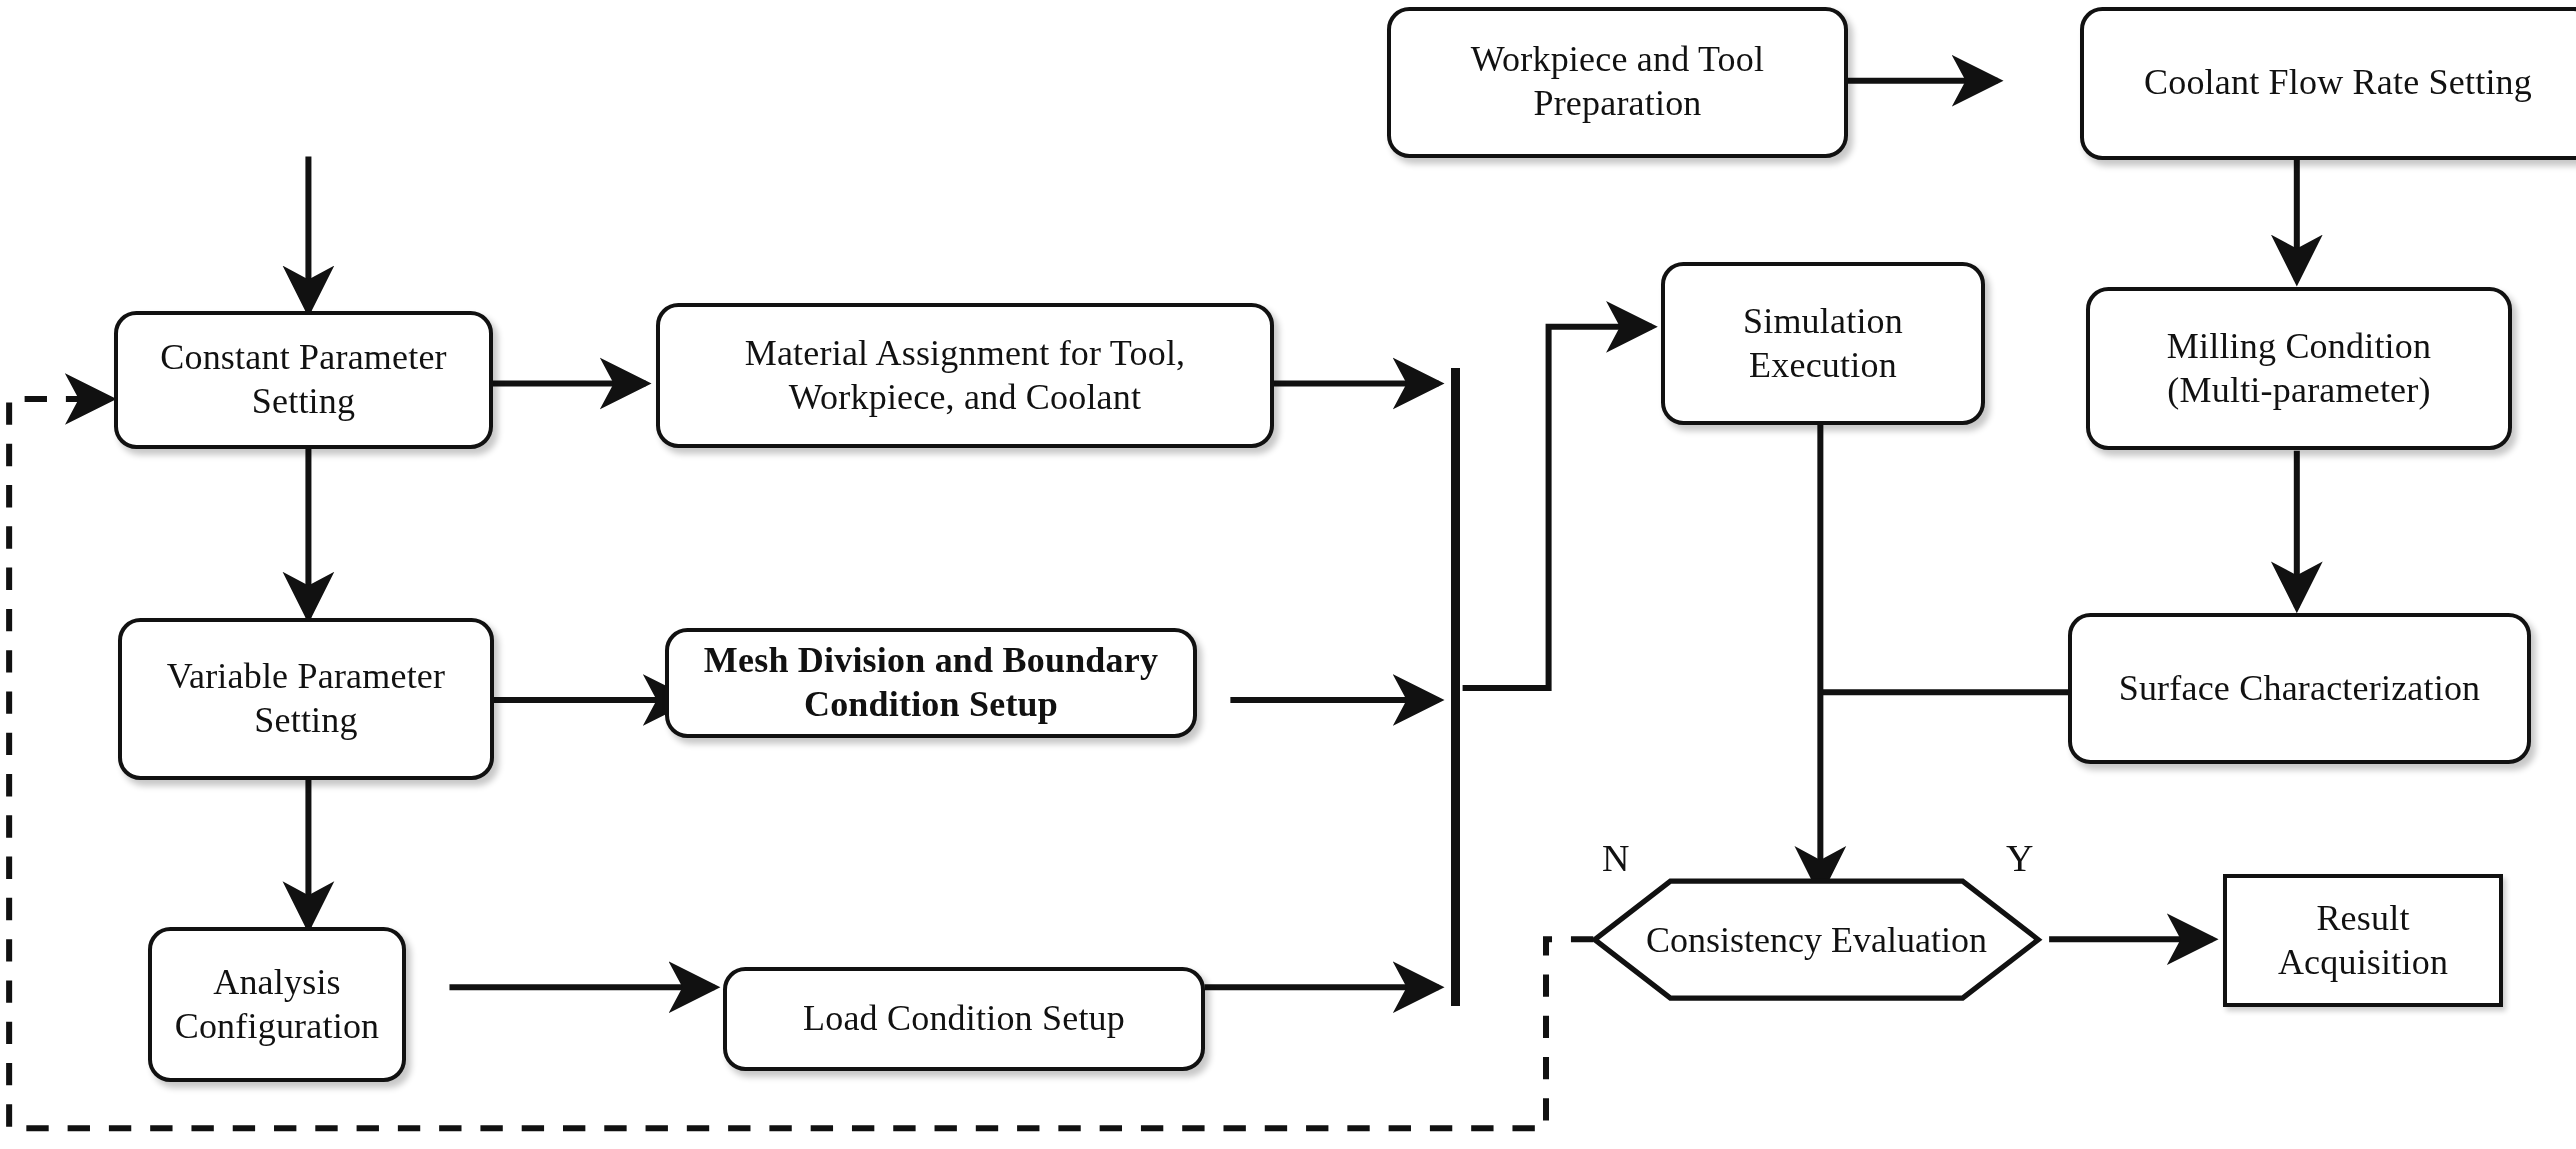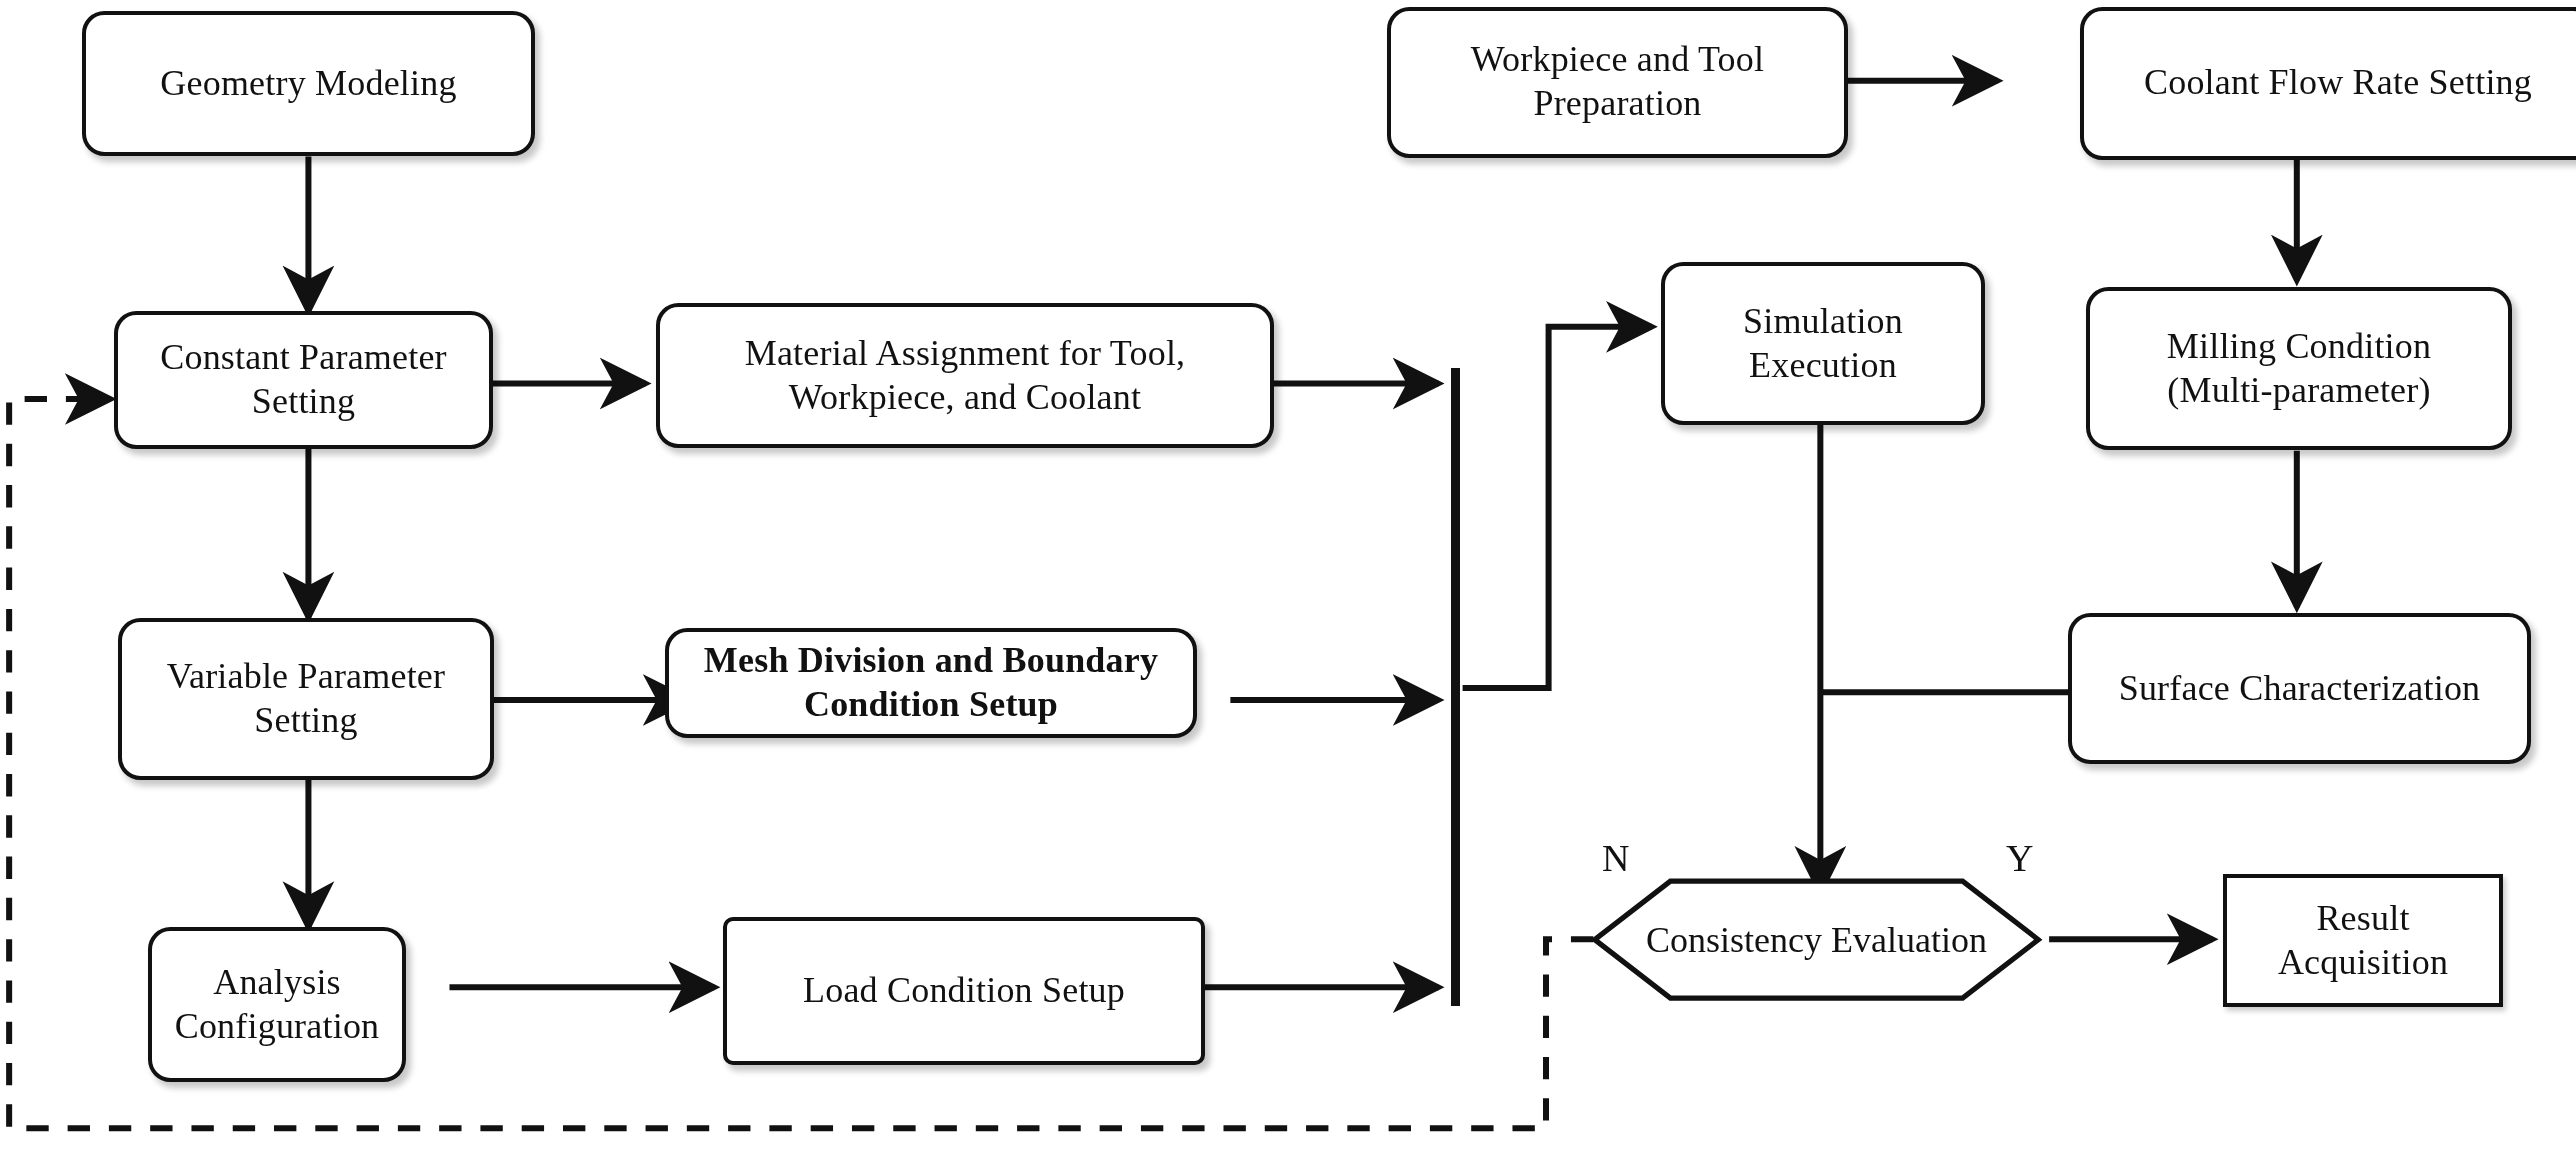--- a/index.html
+++ b/index.html
@@ -110,23 +110,20 @@
       <path d="M 2116,494 L 2116,1037" marker-end="url(#ah)"></path>
 
       <path d="M 2382,1092 L 2572,1092" marker-end="url(#ah)"></path>
 
       <path d="M 1852,1092 L 1797,1092 L 1797,1312 L 10,1312 L 10,464 L 128,464" stroke-dasharray="26 22" marker-end="url(#ah)"></path>
     </g>
   </svg>
 
   <div class="mergebar" style="left:1451px; top:368px; width:8.6px; height:638px;"></div>
 
-  <div class="node rounded" style="left:82px; top:11.2px; width:453px; height:145px;">
-    <span class="txt">Geometry Modeling</span>
-  </div>
 
   <div class="node rounded" style="left:114px; top:311px; width:379px; height:138px;">
     <span class="txt">Constant Parameter
 Setting</span>
   </div>
 
   <div class="node rounded" style="left:118px; top:618px; width:376px; height:162px;">
     <span class="txt">Variable Parameter
 Setting</span>
   </div>
@@ -139,21 +136,21 @@
   <div class="node rounded" style="left:656px; top:303px; width:618px; height:145px;">
     <span class="txt">Material Assignment for Tool,
 Workpiece, and Coolant</span>
   </div>
 
   <div class="node rounded" style="left:665px; top:628px; width:532px; height:110px;font-weight:bold;">
     <span class="txt">Mesh Division and Boundary
 Condition Setup</span>
   </div>
 
-  <div class="node rounded" style="left:723px; top:917px; width:482px; height:148px;border-radius:10px;">
+  <div class="node rounded" style="left:723px; top:967px; width:482px; height:104px;">
     <span class="txt">Load Condition Setup</span>
   </div>
 
   <div class="node rounded" style="left:1661px; top:262px; width:324px; height:163px;">
     <span class="txt">Simulation
 Execution</span>
   </div>
 
   <div class="node rounded" style="left:1387px; top:6.9px; width:461px; height:151px;">
     <span class="txt">Workpiece and Tool

